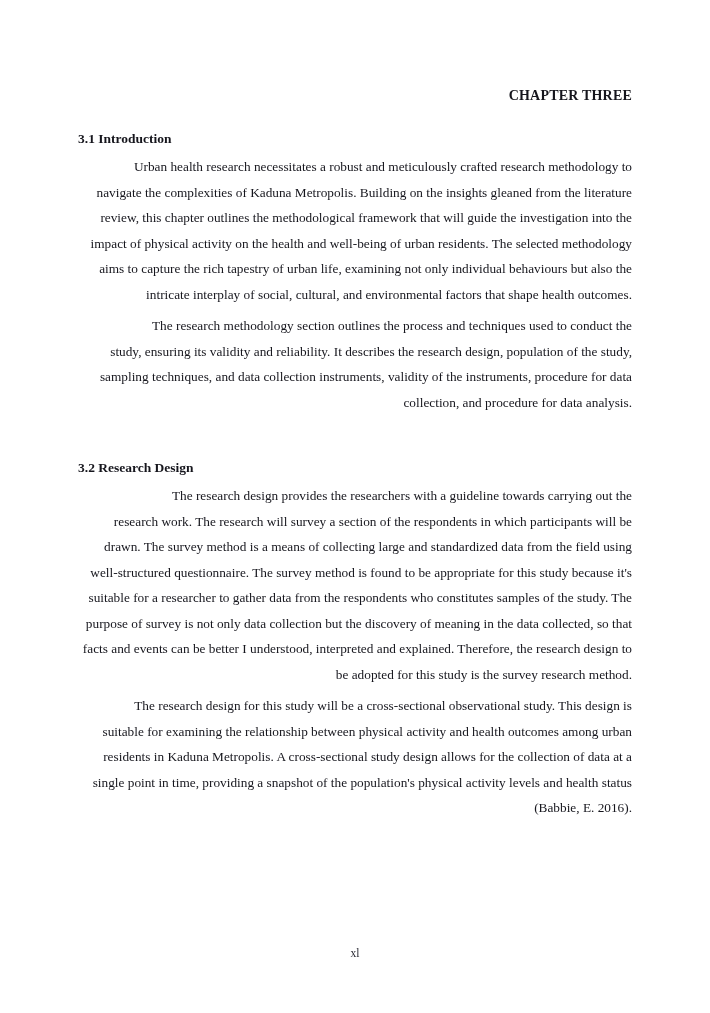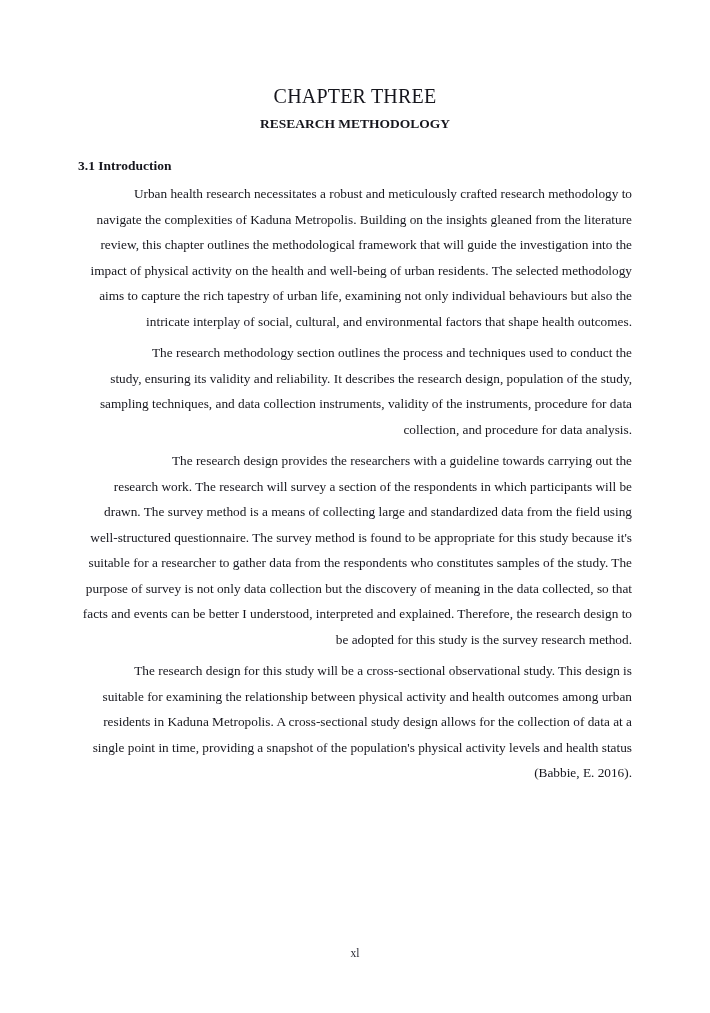--- a/index.html
+++ b/index.html
@@ -17,23 +17,23 @@
     overflow: hidden;
     box-sizing: border-box;
   }
   .content {
     position: absolute;
     left: 78px;
     right: 78px;
     top: 86px;
   }
   .title {
-    font-size: 20px;
-    font-weight: normal;
-    text-align: center;
+    font-size: 14px;
+    font-weight: bold;
+    text-align: right;
     line-height: 20px;
     letter-spacing: 0.2px;
   }
   .subtitle {
     font-size: 13.5px;
     font-weight: bold;
     text-align: center;
     line-height: 18px;
     margin-top: 9px;
   }
@@ -65,28 +65,28 @@
   }
 </style>
 </head>
 <body>
 
 <div class="page">
   <div class="content">
 
     <div class="title">CHAPTER THREE</div>
 
-    <div class="subtitle">RESEARCH METHODOLOGY</div>
 
     <div class="section-heading">3.1 Introduction</div>
 
     <p class="para">Urban health research necessitates a robust and meticulously crafted research methodology to navigate the complexities of Kaduna Metropolis. Building on the insights gleaned from the literature review, this chapter outlines the methodological framework that will guide the investigation into the impact of physical activity on the health and well-being of urban residents. The selected methodology aims to capture the rich tapestry of urban life, examining not only individual behaviours but also the intricate interplay of social, cultural, and environmental factors that shape health outcomes.</p>
 
     <p class="para">The research methodology section outlines the process and techniques used to conduct the study, ensuring its validity and reliability. It describes the research design, population of the study, sampling techniques, and data collection instruments, validity of the instruments, procedure for data collection, and procedure for data analysis.</p>
 
+    <div class="section-heading spaced">3.2 Research Design</div>
 
     <p class="para">The research design provides the researchers with a guideline towards carrying out the research work. The research will survey a section of the respondents in which participants will be drawn. The survey method is a means of collecting large and standardized data from the field using well-structured questionnaire. The survey method is found to be appropriate for this study because it's suitable for a researcher to gather data from the respondents who constitutes samples of the study. The purpose of survey is not only data collection but the discovery of meaning in the data collected, so that facts and events can be better I understood, interpreted and explained. Therefore, the research design to be adopted for this study is the survey research method.</p>
 
     <p class="para">The research design for this study will be a cross-sectional observational study. This design is suitable for examining the relationship between physical activity and health outcomes among urban residents in Kaduna Metropolis. A cross-sectional study design allows for the collection of data at a single point in time, providing a snapshot of the population's physical activity levels and health status (Babbie, E. 2016).</p>
 
   </div>
 
   <div class="page-number">xl</div>
 </div>
 

